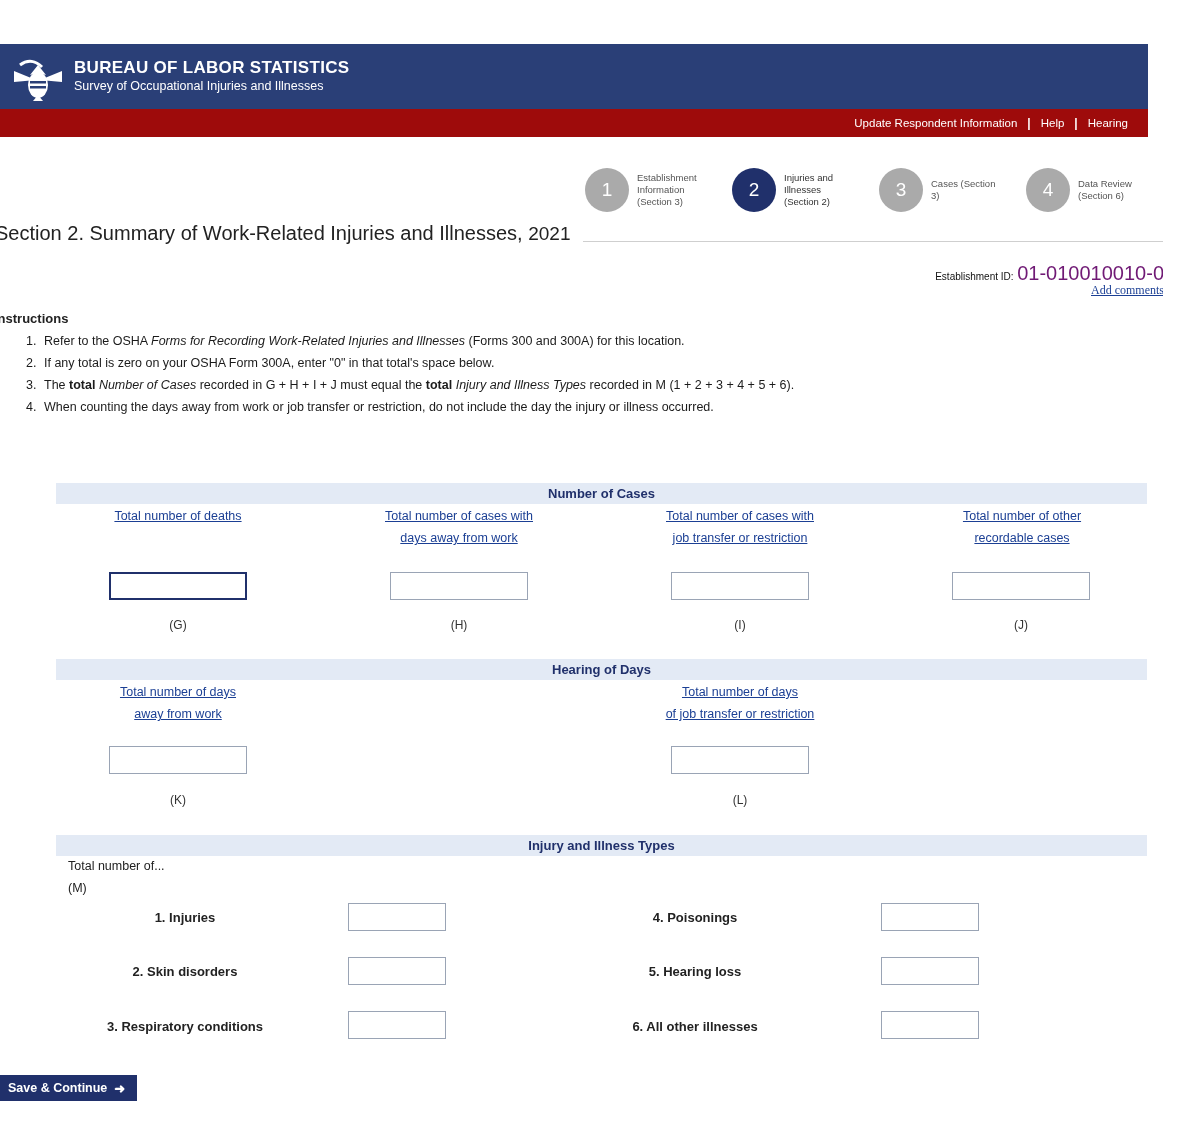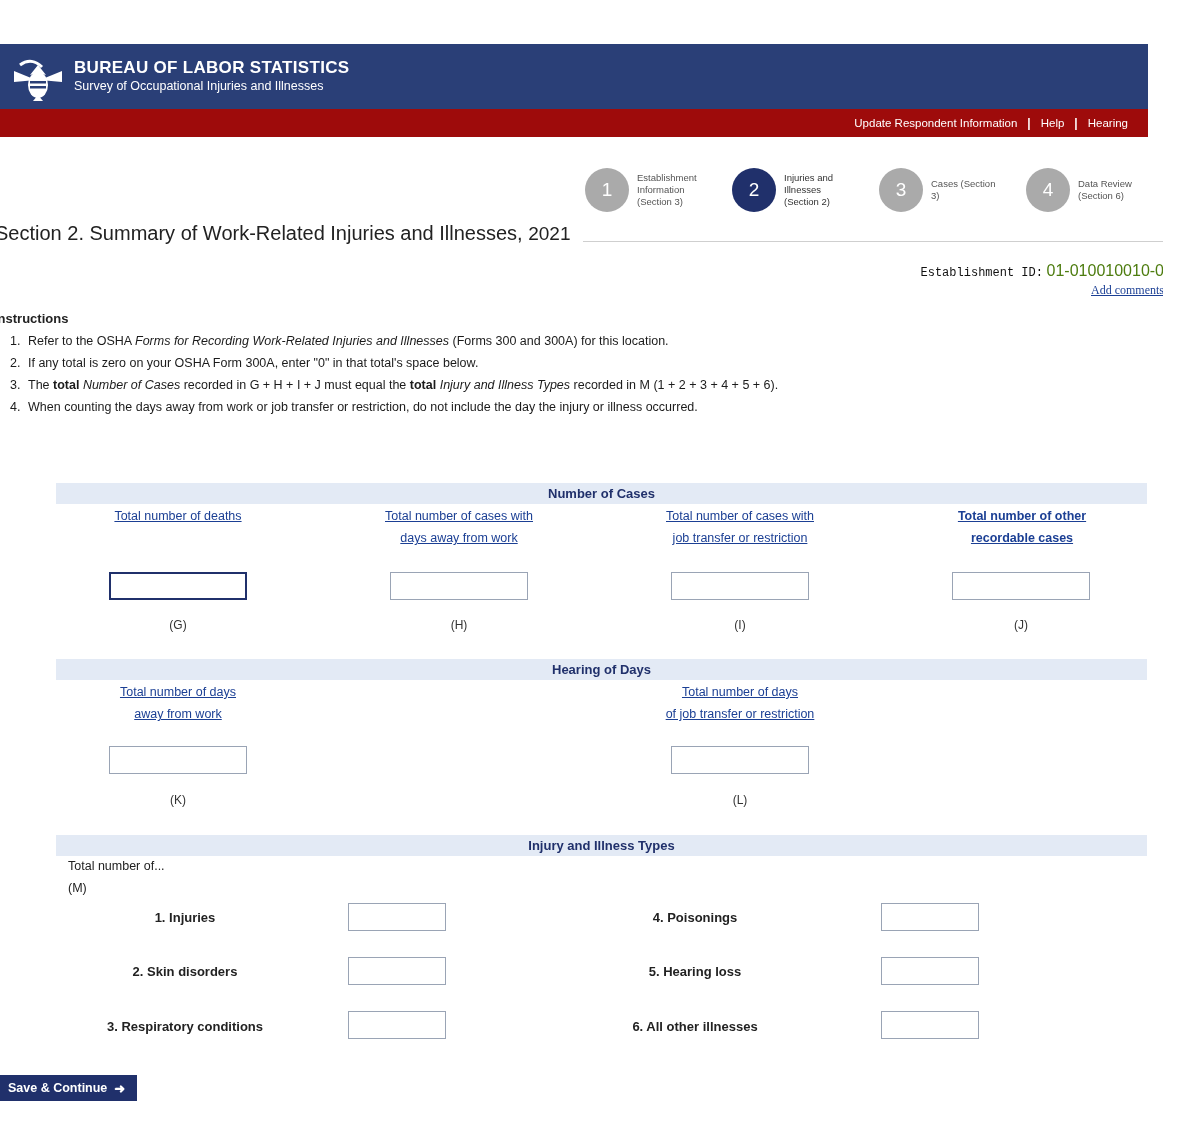--- a/index.html
+++ b/index.html
@@ -142,27 +142,26 @@
 
   
   .estab {
     position: absolute;
     right: 16px;
     top: 218px;
     text-align: right;
     white-space: nowrap;
   }
   .estab-label {
-    font-size: 12px;
+    font-size: 10px;
     color: #111111;
-    font-family: Liberation Mono, monospace;
   }
   .estab-value {
-    font-size: 16px;
-    color: #4d7c0f;
+    font-size: 20px;
+    color: #701a75;
   }
   .add-comments {
     position: absolute;
     right: 16px;
     top: 239px;
     font-size: 12px;
     color: #1b3f94;
     text-decoration: underline;
     white-space: nowrap;
     font-family: Liberation Serif, serif;
@@ -174,21 +173,21 @@
     left: -6px;
     top: 267px;
     font-weight: bold;
     font-size: 13px;
   }
   .instr-list {
     position: absolute;
     left: 0px;
     top: 286px;
     margin: 0;
-    padding-left: 24px;
+    padding-left: 40px;
     font-size: 12.5px;
     line-height: 22px;
     color: #1b1b1b;
   }
   .instr-list li { padding-left: 4px; }
   .instr-list i { font-style: italic; }
   .instr-list b { font-weight: bold; }
 
   
   .band {
@@ -413,21 +412,21 @@
     <span>Total number of deaths</span>
   </div>
   <div class="col-head" style="left:344px; top:461px;">
     <span>Total number of cases with</span>
     <span>days away from work</span>
   </div>
   <div class="col-head" style="left:625px; top:461px;">
     <span>Total number of cases with</span>
     <span>job transfer or restriction</span>
   </div>
-  <div class="col-head" style="left:907px; top:461px;font-weight:bold;">
+  <div class="col-head" style="left:907px; top:461px;">
     <span>Total number of other</span>
     <span>recordable cases</span>
   </div>
 
   <input class="field-box focused" style="left: 109px; top: 528px;" value="">
   <input class="field-box" style="left: 390px; top: 528px;" value="">
   <input class="field-box" style="left: 671px; top: 528px;" value="">
   <input class="field-box" style="left: 952px; top: 528px;" value="">
 
   <div class="field-letter" style="left:109px; top:574px;">(G)</div>

